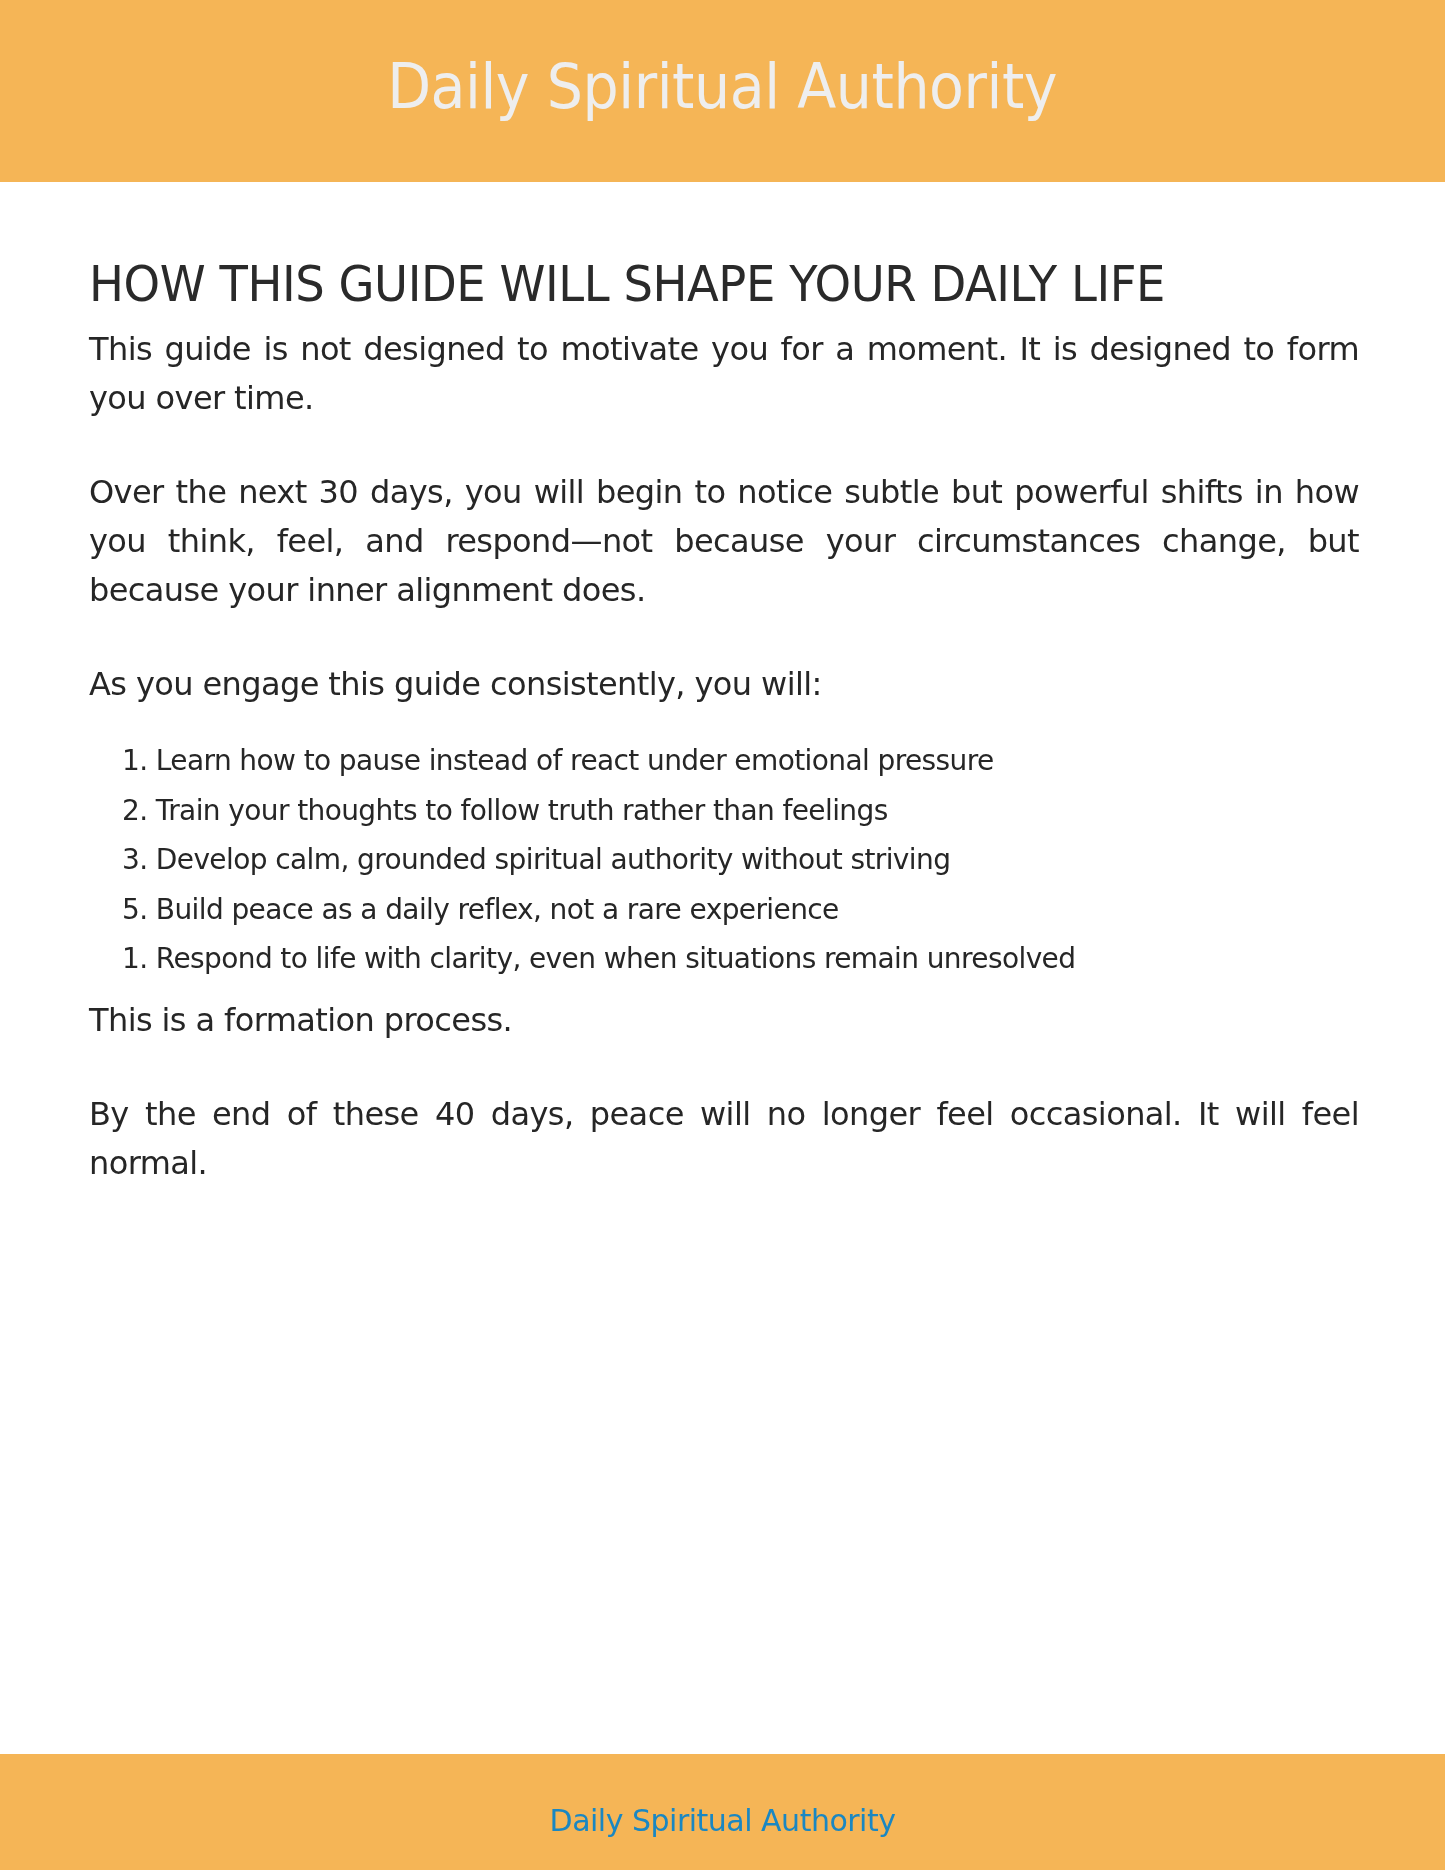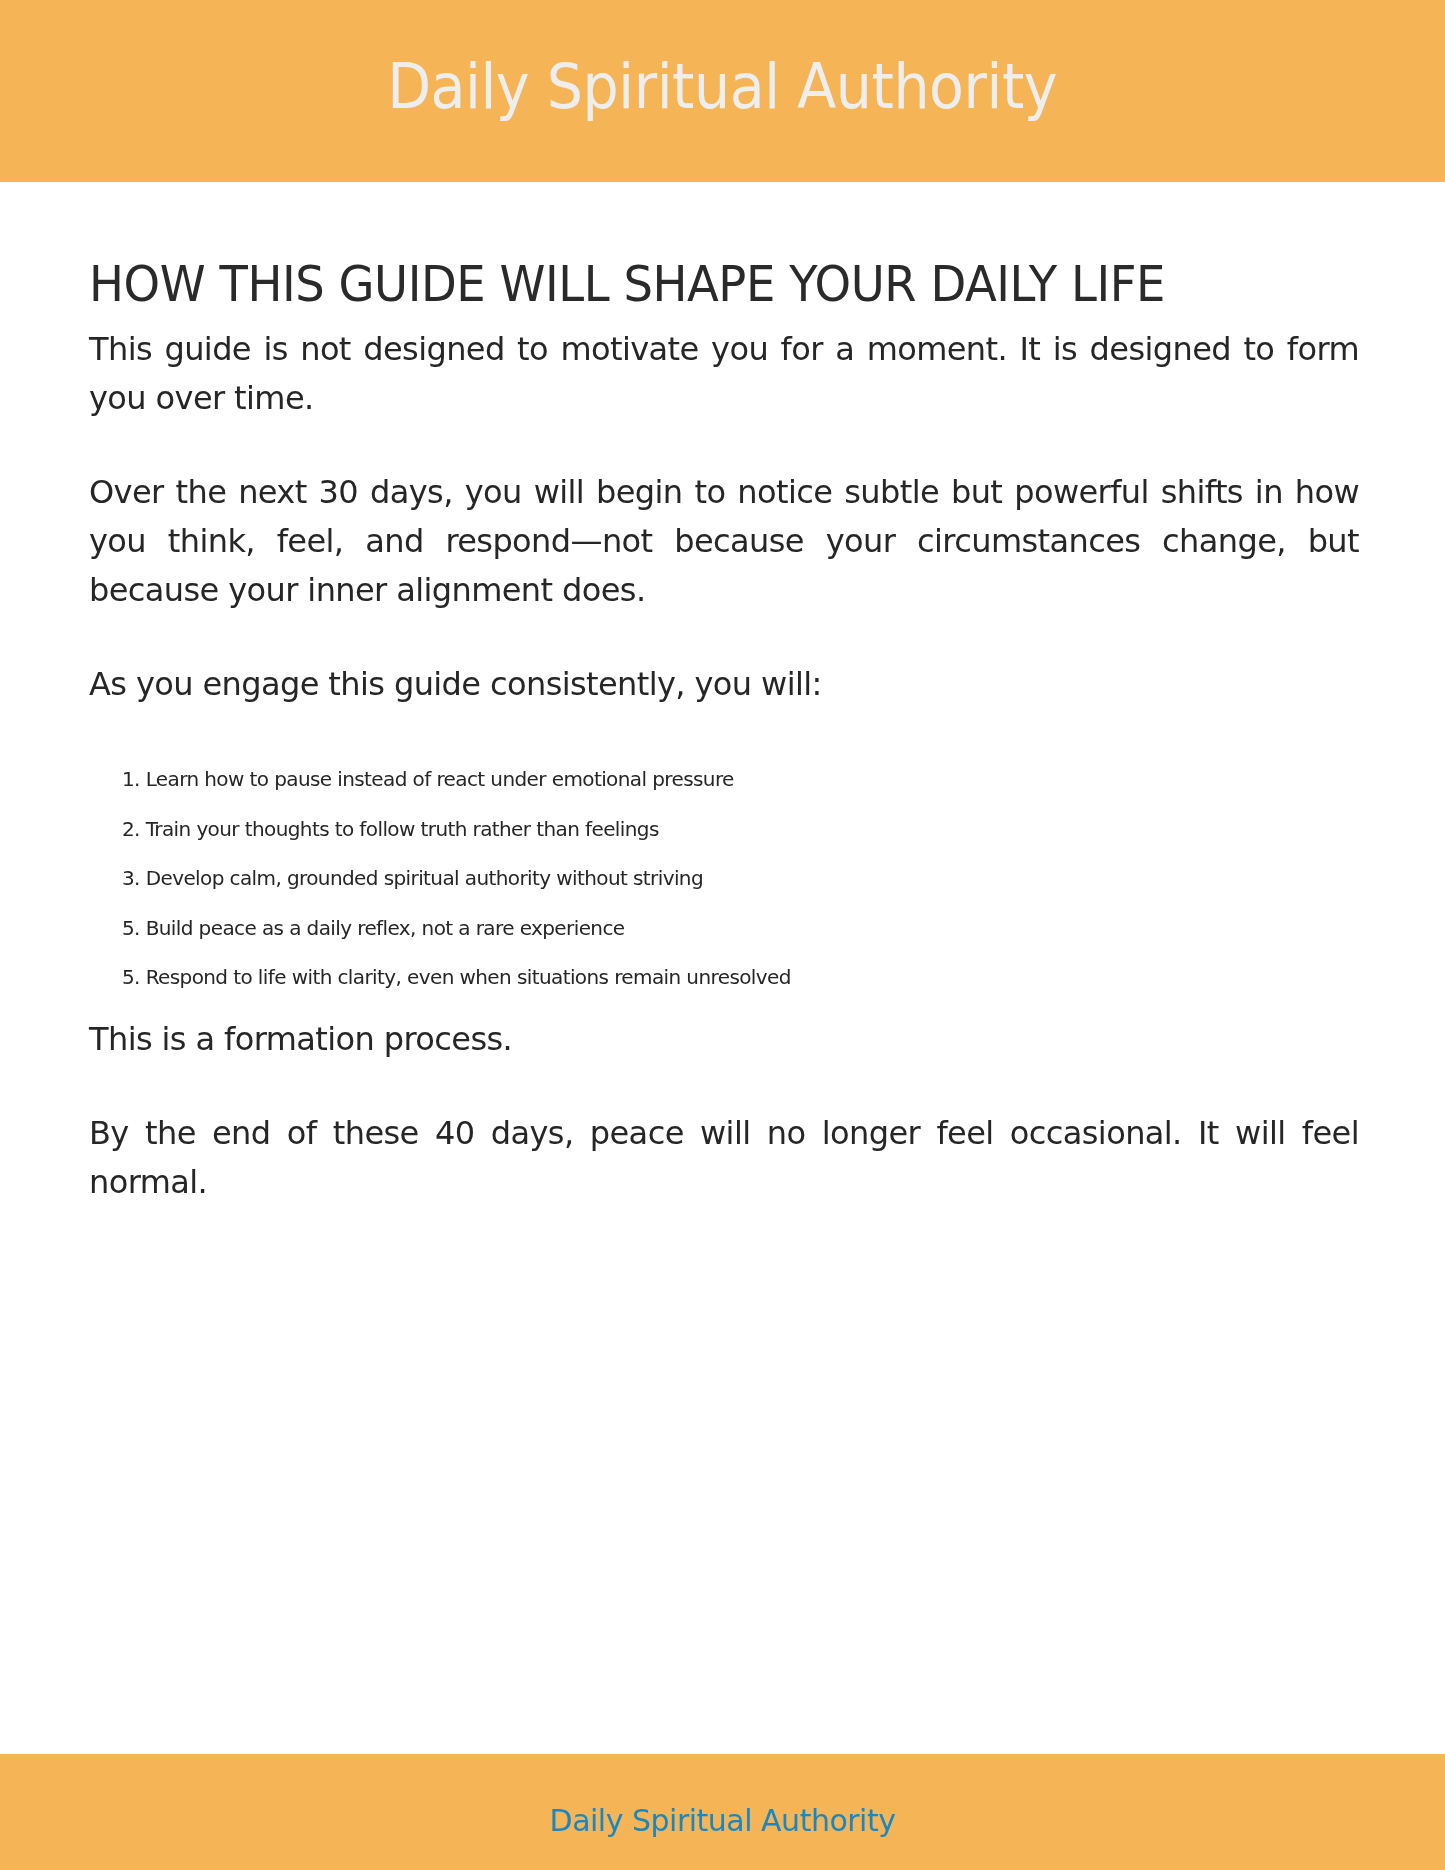--- a/index.html
+++ b/index.html
@@ -19,45 +19,45 @@
   .content { position: absolute; left: 89px; top: 255px; width: 1270px; }
   .page-heading {
     font-size: 50px; font-weight: normal; margin: 0 0 12px 0; letter-spacing: -0.5px;
     transform: scaleX(0.93); transform-origin: left; white-space: nowrap; color: #2a2a2a;
   }
   p {
     font-size: 32px; line-height: 49px; margin: 0 0 45px 0; text-align: justify;
     letter-spacing: -0.6px;
   }
   ol { margin: 0 0 12px 0; padding: 0 0 0 33px; list-style: none; }
-  ol li { font-size: 20px; line-height: 49.5px; letter-spacing: -0.6px; white-space: nowrap; }
+  ol li { font-size: 28px; line-height: 49.5px; letter-spacing: -0.6px; white-space: nowrap; }
   .footer {
     position: absolute; left: 0; top: 1754px; width: 1445px; height: 116px;
     background: #f5b556; display: flex; align-items: center; justify-content: center;
   }
   .footer-text { font-size: 30px; color: #1a87c2; margin-top: 16px; letter-spacing: -0.5px; }
 </style>
 </head>
 <body>
 
 <div class="header">
   <div class="header-title">Daily Spiritual Authority</div>
 </div>
 
 <div class="content">
   <h1 class="page-heading">HOW THIS GUIDE WILL SHAPE YOUR DAILY LIFE</h1>
   <p>This guide is not designed to motivate you for a moment. It is designed to form you over time.</p>
   <p>Over the next 30 days, you will begin to notice subtle but powerful shifts in how you think, feel, and respond—not because your circumstances change, but because your inner alignment does.</p>
-  <p style="margin-bottom:46px">As you engage this guide consistently, you will:</p>
+  <p style="margin-bottom:27px">As you engage this guide consistently, you will:</p>
   <ol>
     <li>1. Learn how to pause instead of react under emotional pressure</li>
     <li>2. Train your thoughts to follow truth rather than feelings</li>
     <li>3. Develop calm, grounded spiritual authority without striving</li>
     <li>5. Build peace as a daily reflex, not a rare experience</li>
-    <li>5. Respond to life with clarity, even when situations remain unresolved</li>
+    <li>1. Respond to life with clarity, even when situations remain unresolved</li>
   </ol>
   <p>This is a formation process.</p>
   <p>By the end of these 40 days, peace will no longer feel occasional. It will feel normal.</p>
 </div>
 
 <div class="footer">
   <div class="footer-text">Daily Spiritual Authority</div>
 </div>
 
 </body></html>

